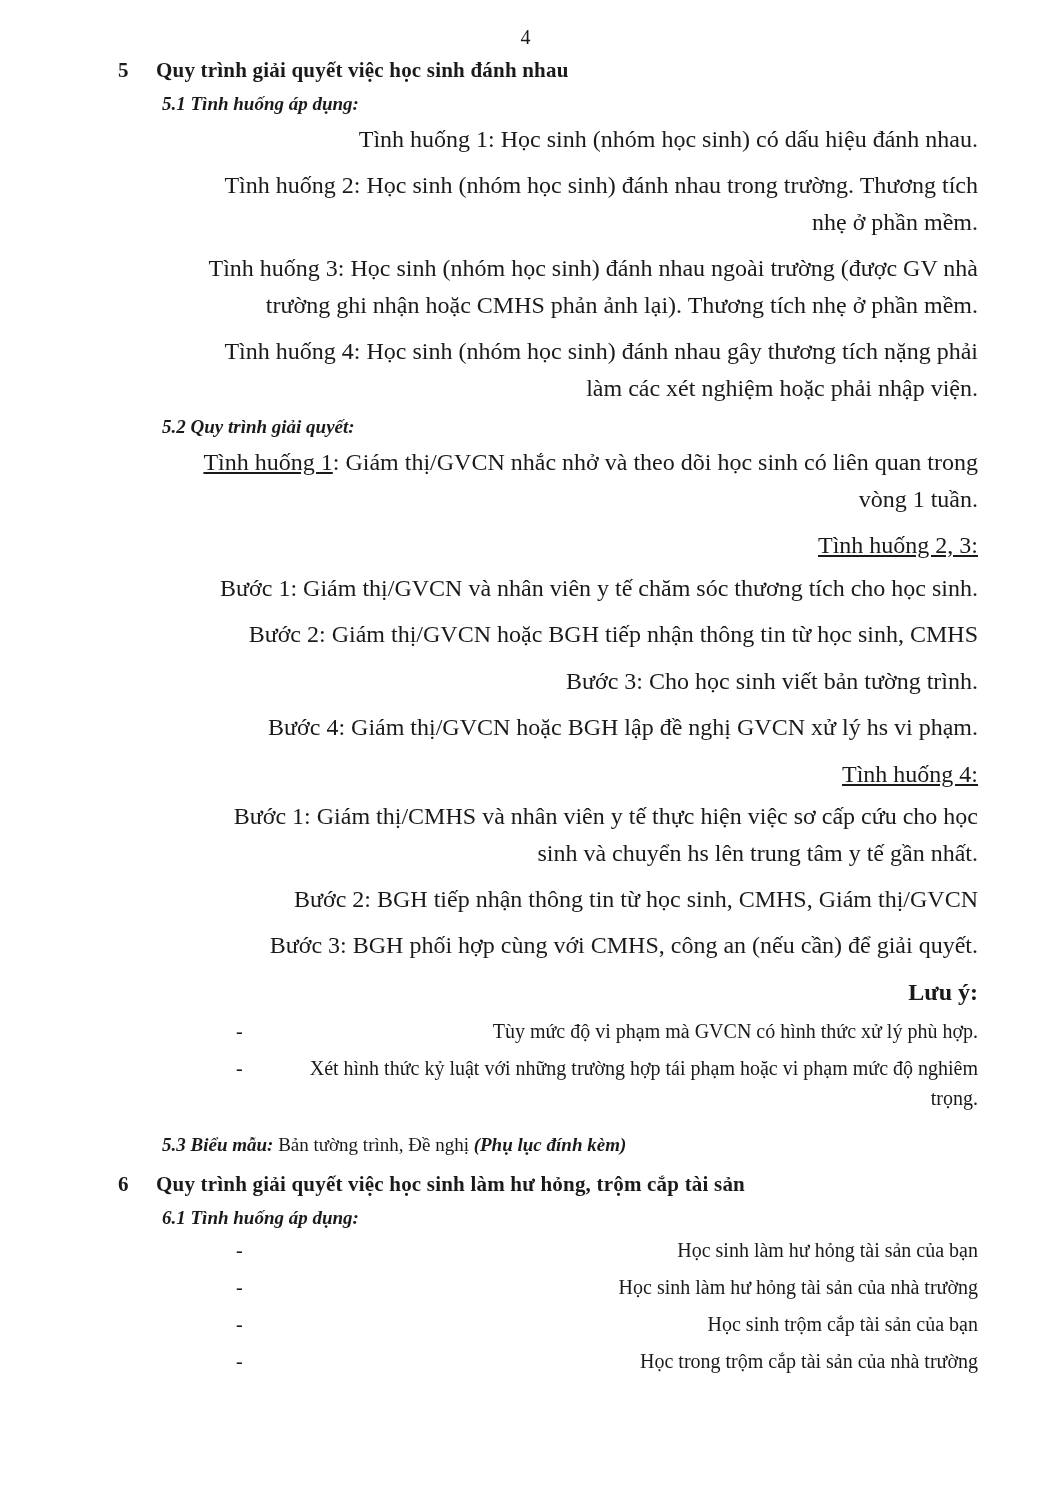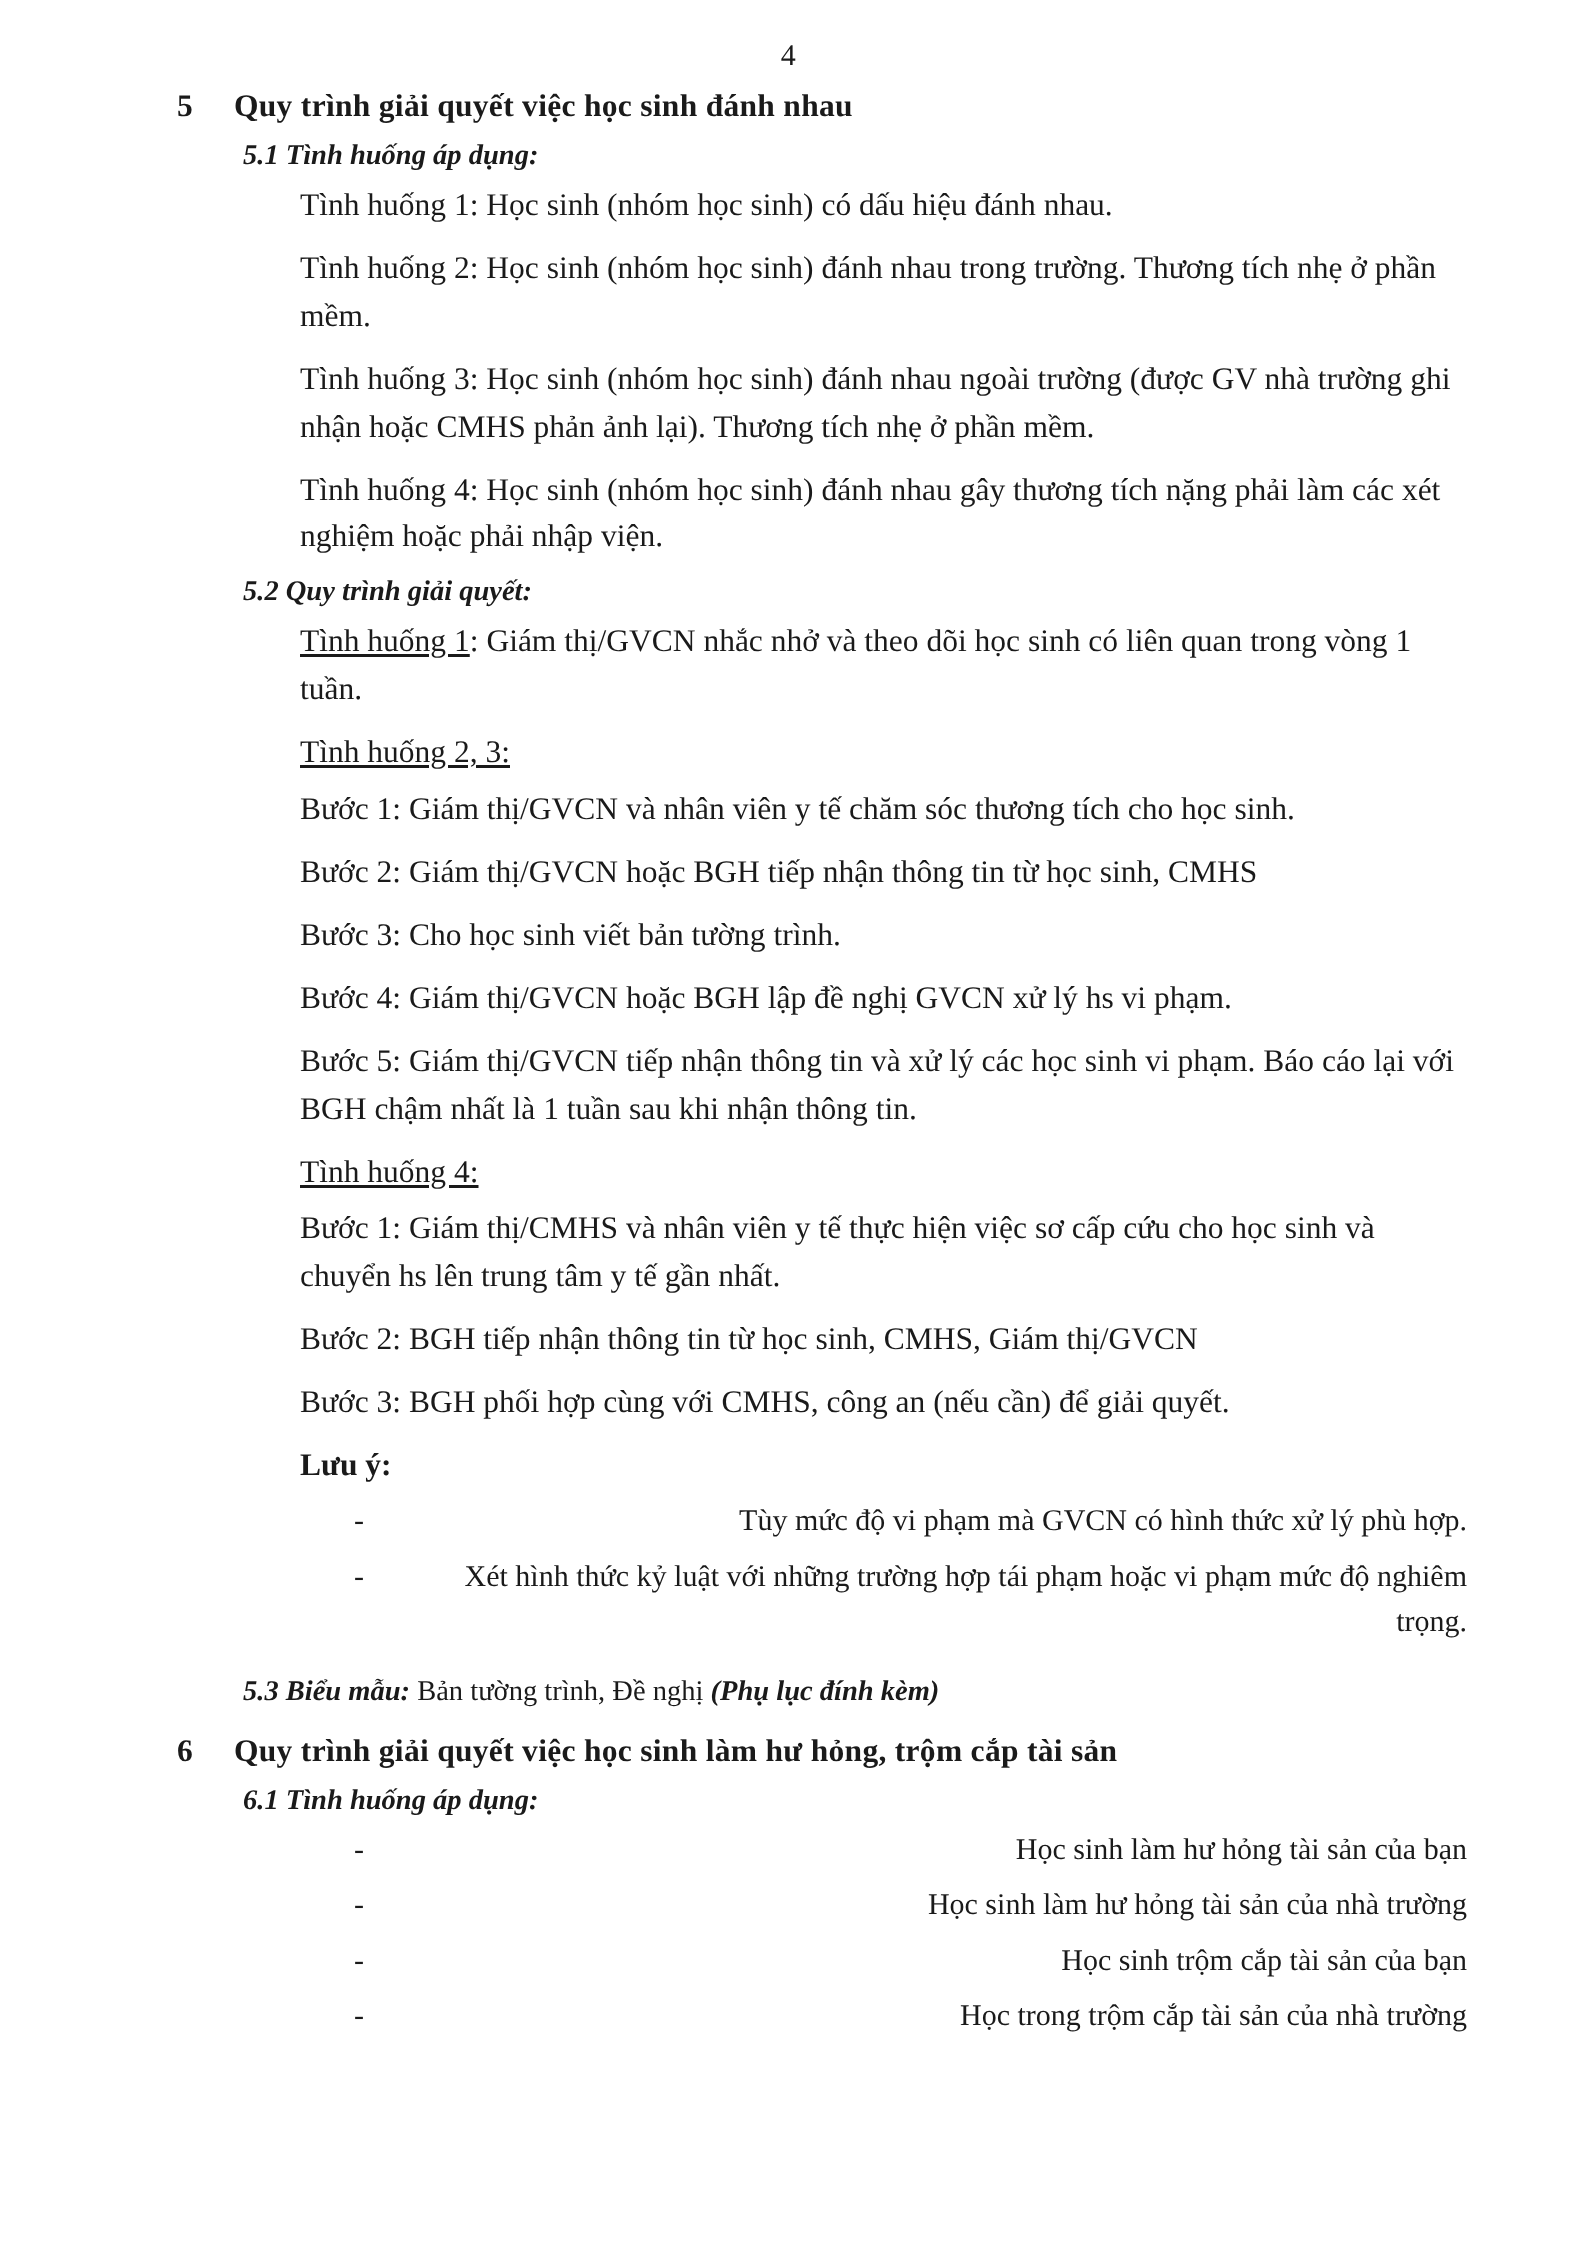--- a/index.html
+++ b/index.html
@@ -56,24 +56,24 @@
   }
   .h2 .plain {
     font-style: normal;
     font-weight: normal;
   }
   .h2 .boldital {
     font-style: italic;
     font-weight: bold;
   }
   .para {
-    font-size: 21px;
+    font-size: 24px;
     line-height: 1.52;
     margin: 0 0 10px 82px;
-    text-align: left;
+    text-align: right;
   }
   .para.tight {
     margin-bottom: 6px;
   }
   .u {
     text-decoration: underline;
     text-underline-offset: 2px;
   }
   .b {
     font-weight: bold;
@@ -131,21 +131,20 @@
     <div class="h2">5.2 Quy trình giải quyết:</div>
 
     <p class="para"><span class="u">Tình huống 1</span><span>: Giám thị/GVCN nhắc nhở và theo dõi học sinh có liên quan trong vòng 1 tuần.</span></p>
 
     <p class="para tight"><span class="u">Tình huống 2, 3:</span></p>
 
     <p class="para">Bước 1: Giám thị/GVCN và nhân viên y tế chăm sóc thương tích cho học sinh.</p>
     <p class="para">Bước 2: Giám thị/GVCN hoặc BGH tiếp nhận thông tin từ học sinh, CMHS</p>
     <p class="para">Bước 3: Cho học sinh viết bản tường trình.</p>
     <p class="para">Bước 4: Giám thị/GVCN hoặc BGH lập đề nghị GVCN xử lý hs vi phạm.</p>
-    <p class="para">Bước 5: Giám thị/GVCN tiếp nhận thông tin và xử lý các học sinh vi phạm. Báo cáo lại với BGH chậm nhất là 1 tuần sau khi nhận thông tin.</p>
 
     <p class="para tight"><span class="u">Tình huống 4:</span></p>
 
     <p class="para">Bước 1: Giám thị/CMHS và nhân viên y tế thực hiện việc sơ cấp cứu cho học sinh và chuyển hs lên trung tâm y tế gần nhất.</p>
     <p class="para">Bước 2: BGH tiếp nhận thông tin từ học sinh, CMHS, Giám thị/GVCN</p>
     <p class="para">Bước 3: BGH phối hợp cùng với CMHS, công an (nếu cần) để giải quyết.</p>
 
     <p class="para tight b">Lưu ý:</p>
 
     <ul class="dash-list indent-more">

